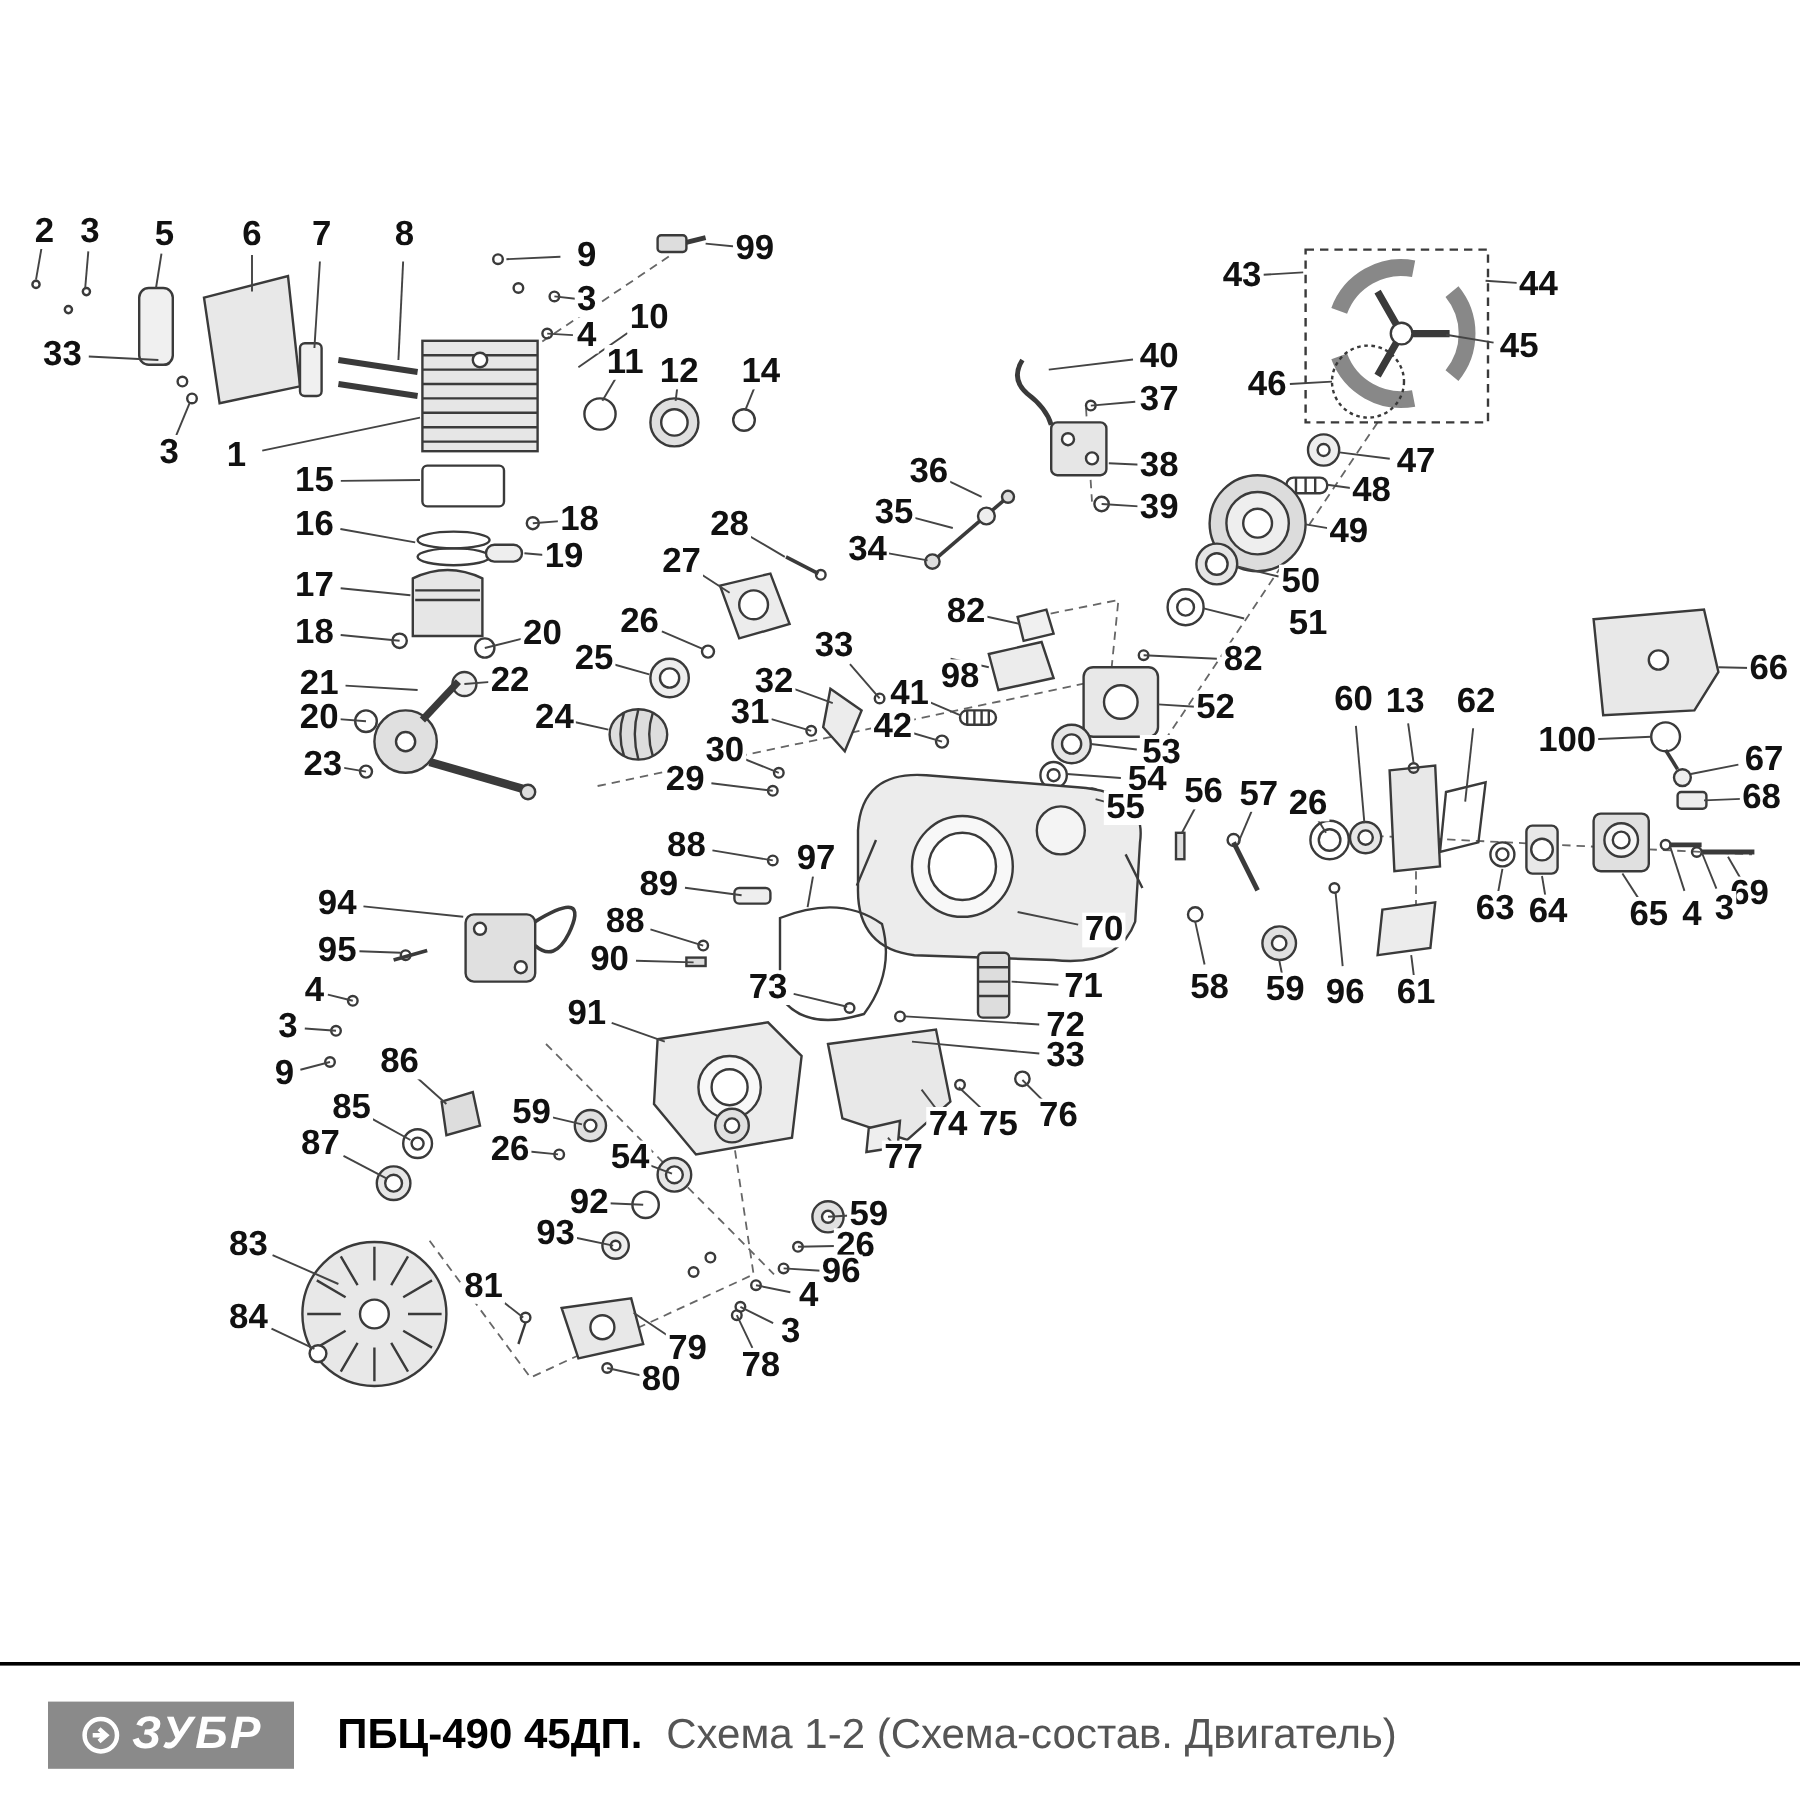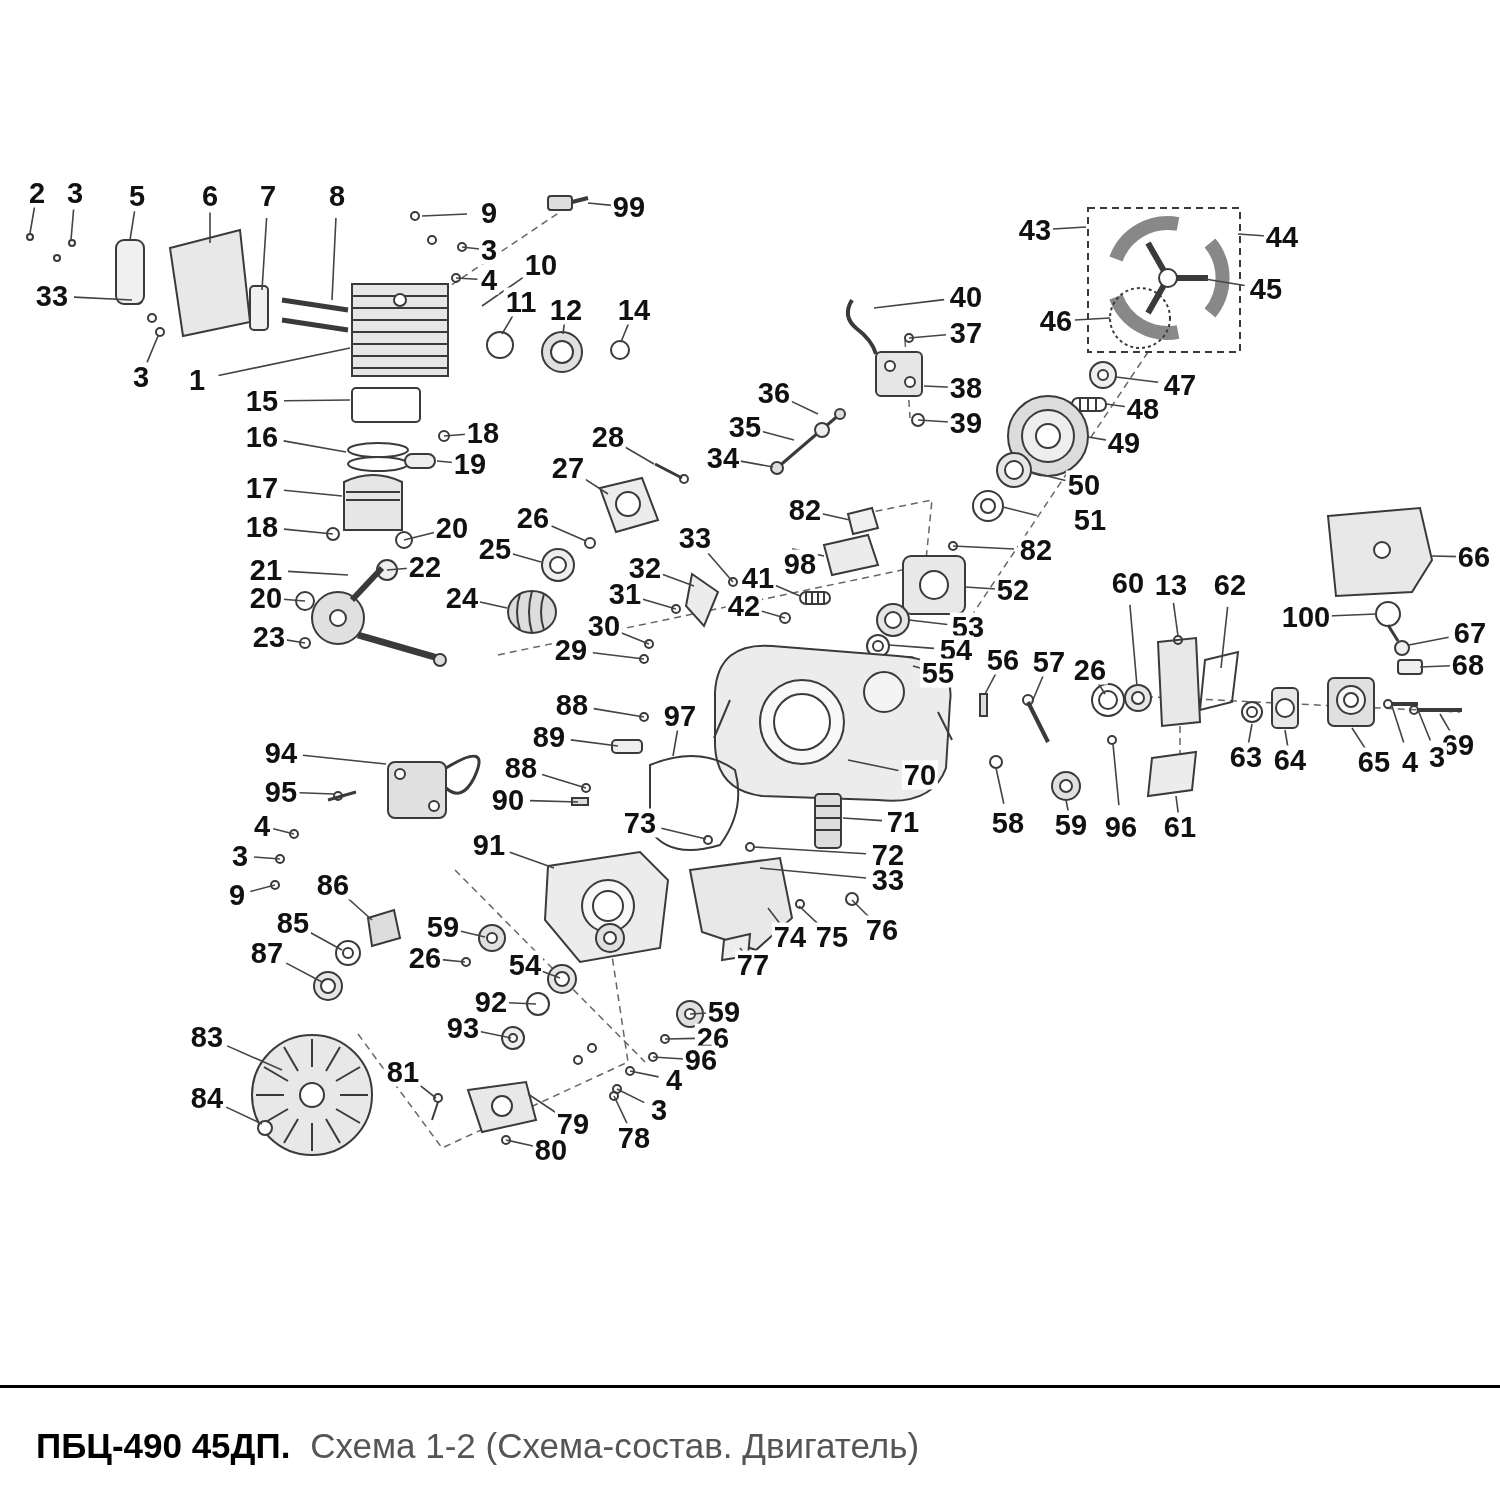--- a/index.html
+++ b/index.html
@@ -559,19 +559,26 @@
       <div class="callout" style="left: 659px; top: 1110px;">3</div>
       <div class="callout" style="left: 207px; top: 1037px;">83</div>
       <div class="callout" style="left: 207px; top: 1098px;">84</div>
       <div class="callout" style="left: 403px; top: 1072px;">81</div>
       <div class="callout" style="left: 573px; top: 1124px;">79</div>
       <div class="callout" style="left: 634px; top: 1138px;">78</div>
       <div class="callout" style="left: 551px; top: 1150px;">80</div>
     </div>
 
   <div class="footer">
+    <div class="brand-box">
+      <svg width="36" height="36" viewBox="0 0 24 24">
+        <circle cx="12" cy="12" r="9" stroke="#fff" stroke-width="2.5" fill="none"></circle>
+        <path d="M7.5,12 h7 M11,8.5 l4,3.5 -4,3.5" stroke="#fff" stroke-width="2.5" fill="none"></path>
+      </svg>
+      <span class="brand-text">ЗУБР</span>
+    </div>
     <div class="footer-title">
       <span class="t1">ПБЦ-490 45ДП.</span>
       <span class="t2">Схема 1-2 (Схема-состав. Двигатель)</span>
     </div>
   </div>
 
 </div>
 
 </body></html>

